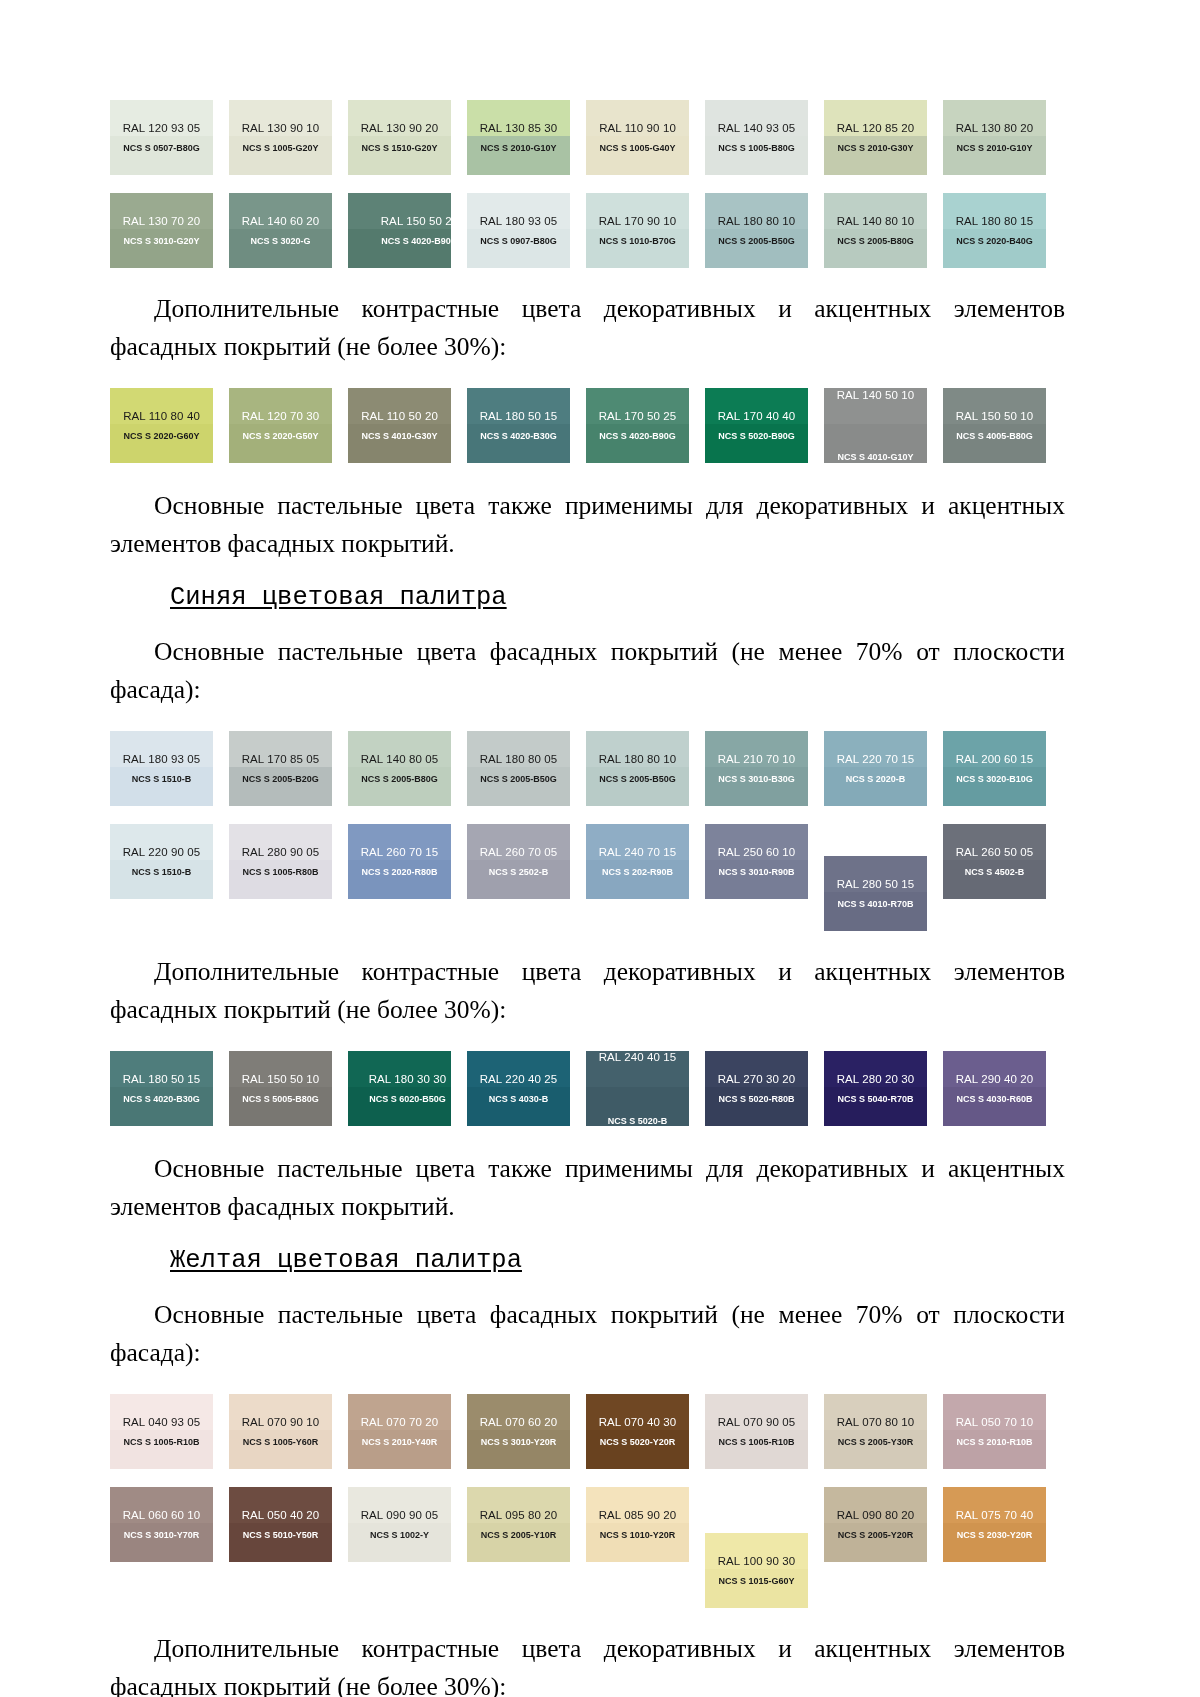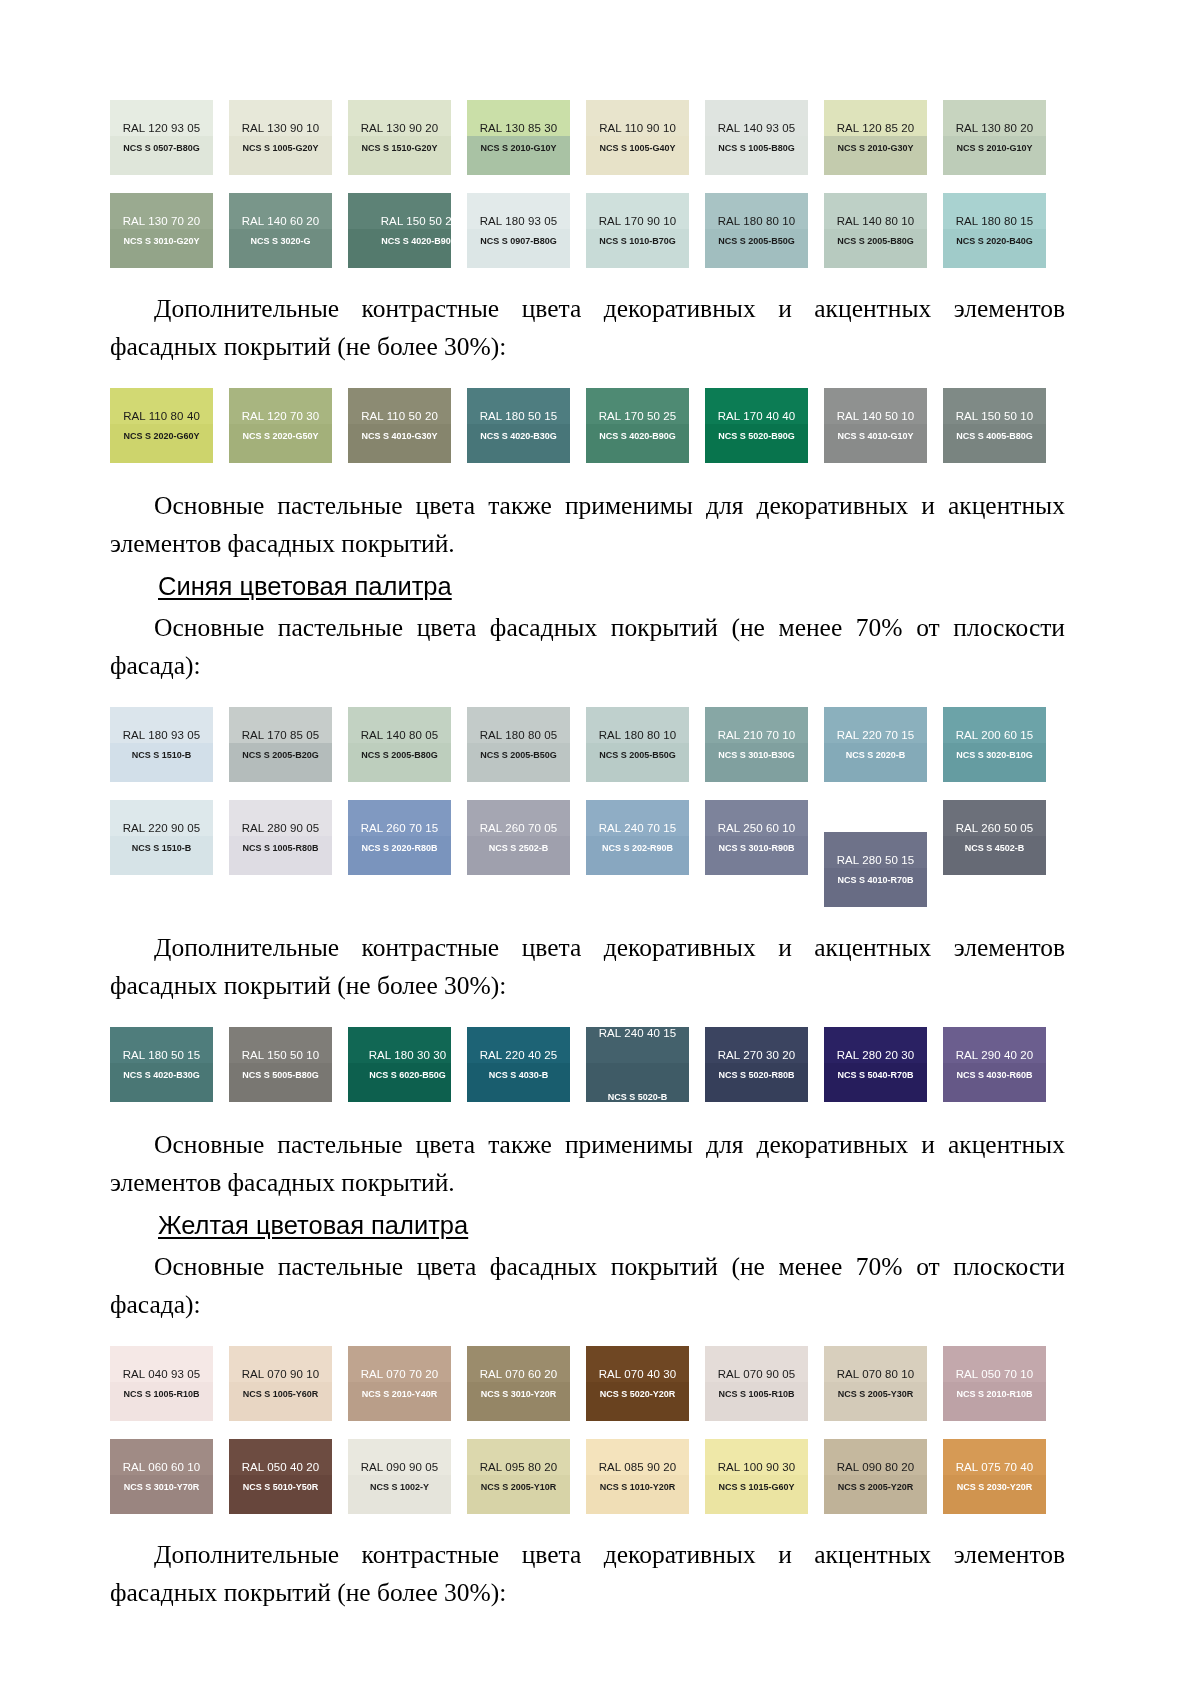--- a/index.html
+++ b/index.html
@@ -33,24 +33,24 @@
   p.body-text {
     font-family: "Liberation Serif", serif;
     font-size: 25.5px;
     line-height: 38px;
     margin: 0;
     text-align: justify;
     text-indent: 44px;
     color: #000;
   }
   .sub-head {
-    font-family: Liberation Sans, sans-serif;
+    font-family: Liberation Mono, monospace;
     font-size: 25.5px;
     line-height: 38px;
-    margin: 4px;
+    margin: 16px;
     text-indent: 44px;
     color: #000;
   }
   .sub-head span.u {
     text-decoration: underline;
     text-underline-offset: 3px;
   }
   .swatch-row {
     display: flex;
     justify-content: flex-start;
@@ -194,21 +194,21 @@
             <div class="ncs">NCS S 4020-B30G</div>
           </div>
           <div class="swatch" style="background: linear-gradient(rgb(78, 138, 115) 0%, rgb(78, 138, 115) 48%, rgb(71, 131, 108) 48%, rgb(71, 131, 108) 100%); color: rgb(255, 255, 255);">
             <div class="ral">RAL 170 50 25</div>
             <div class="ncs">NCS S 4020-B90G</div>
           </div>
           <div class="swatch" style="background: linear-gradient(rgb(12, 124, 84) 0%, rgb(12, 124, 84) 48%, rgb(8, 116, 77) 48%, rgb(8, 116, 77) 100%); color: rgb(255, 255, 255);">
             <div class="ral">RAL 170 40 40</div>
             <div class="ncs">NCS S 5020-B90G</div>
           </div>
-          <div class="swatch" style="background: linear-gradient(rgb(143, 145, 144) 0%, rgb(143, 145, 144) 48%, rgb(137, 139, 138) 48%, rgb(137, 139, 138) 100%); color: rgb(255, 255, 255);">
+          <div class="swatch" style="background: linear-gradient(rgb(143, 145, 144) 0%, rgb(143, 145, 144) 48%, rgb(137, 139, 138) 48%, rgb(137, 139, 138) 100%); color: rgb(255, 255, 255); justify-content: space-between;">
             <div class="ral">RAL 140 50 10</div>
             <div class="ncs">NCS S 4010-G10Y</div>
           </div>
           <div class="swatch" style="background: linear-gradient(rgb(127, 138, 134) 0%, rgb(127, 138, 134) 48%, rgb(121, 132, 128) 48%, rgb(121, 132, 128) 100%); color: rgb(255, 255, 255);">
             <div class="ral">RAL 150 50 10</div>
             <div class="ncs">NCS S 4005-B80G</div>
           </div>
         </div>
     </div>
 
@@ -397,21 +397,21 @@
             <div class="ncs">NCS S 1002-Y</div>
           </div>
           <div class="swatch" style="background: linear-gradient(rgb(220, 216, 173) 0%, rgb(220, 216, 173) 48%, rgb(215, 211, 167) 48%, rgb(215, 211, 167) 100%); color: rgb(26, 26, 26);">
             <div class="ral">RAL 095 80 20</div>
             <div class="ncs">NCS S 2005-Y10R</div>
           </div>
           <div class="swatch" style="background: linear-gradient(rgb(244, 227, 188) 0%, rgb(244, 227, 188) 48%, rgb(240, 222, 182) 48%, rgb(240, 222, 182) 100%); color: rgb(26, 26, 26);">
             <div class="ral">RAL 085 90 20</div>
             <div class="ncs">NCS S 1010-Y20R</div>
           </div>
-          <div class="swatch" style="background: linear-gradient(rgb(239, 232, 168) 0%, rgb(239, 232, 168) 48%, rgb(235, 228, 162) 48%, rgb(235, 228, 162) 100%); color: rgb(26, 26, 26);">
+          <div class="swatch" style="background: linear-gradient(rgb(239, 232, 168) 0%, rgb(239, 232, 168) 48%, rgb(235, 228, 162) 48%, rgb(235, 228, 162) 100%); color: rgb(26, 26, 26); margin-top: 46px;">
             <div class="ral">RAL 100 90 30</div>
             <div class="ncs">NCS S 1015-G60Y</div>
           </div>
           <div class="swatch" style="background: linear-gradient(rgb(197, 184, 158) 0%, rgb(197, 184, 158) 48%, rgb(191, 178, 152) 48%, rgb(191, 178, 152) 100%); color: rgb(26, 26, 26);">
             <div class="ral">RAL 090 80 20</div>
             <div class="ncs">NCS S 2005-Y20R</div>
           </div>
           <div class="swatch" style="background: linear-gradient(rgb(214, 154, 85) 0%, rgb(214, 154, 85) 48%, rgb(208, 148, 79) 48%, rgb(208, 148, 79) 100%); color: rgb(255, 255, 255);">
             <div class="ral">RAL 075 70 40</div>
             <div class="ncs">NCS S 2030-Y20R</div>

